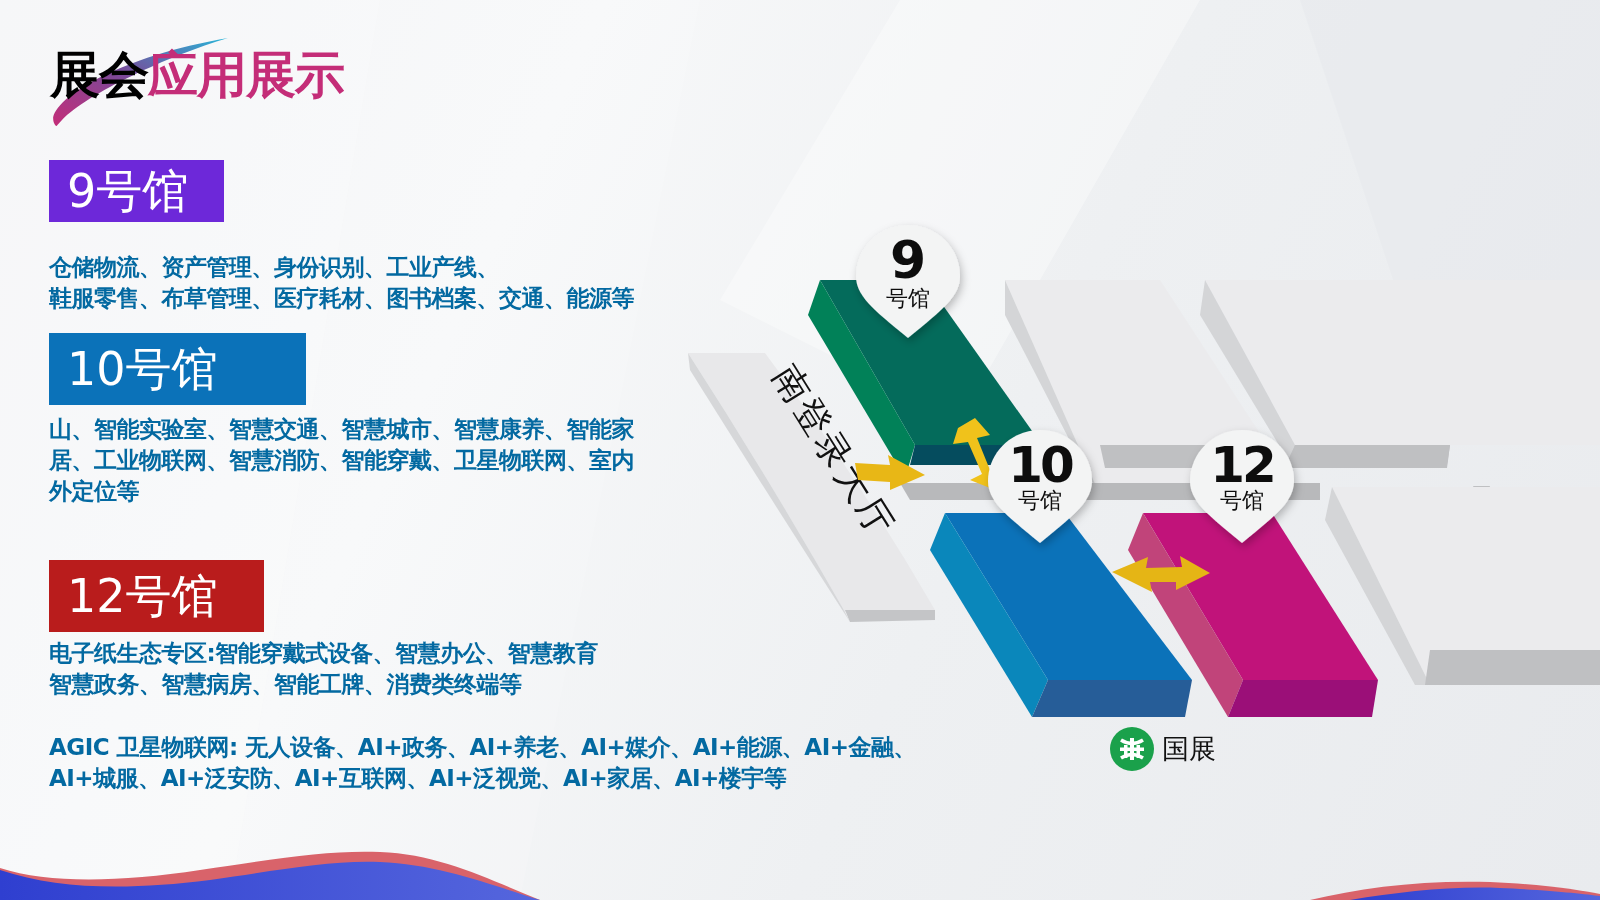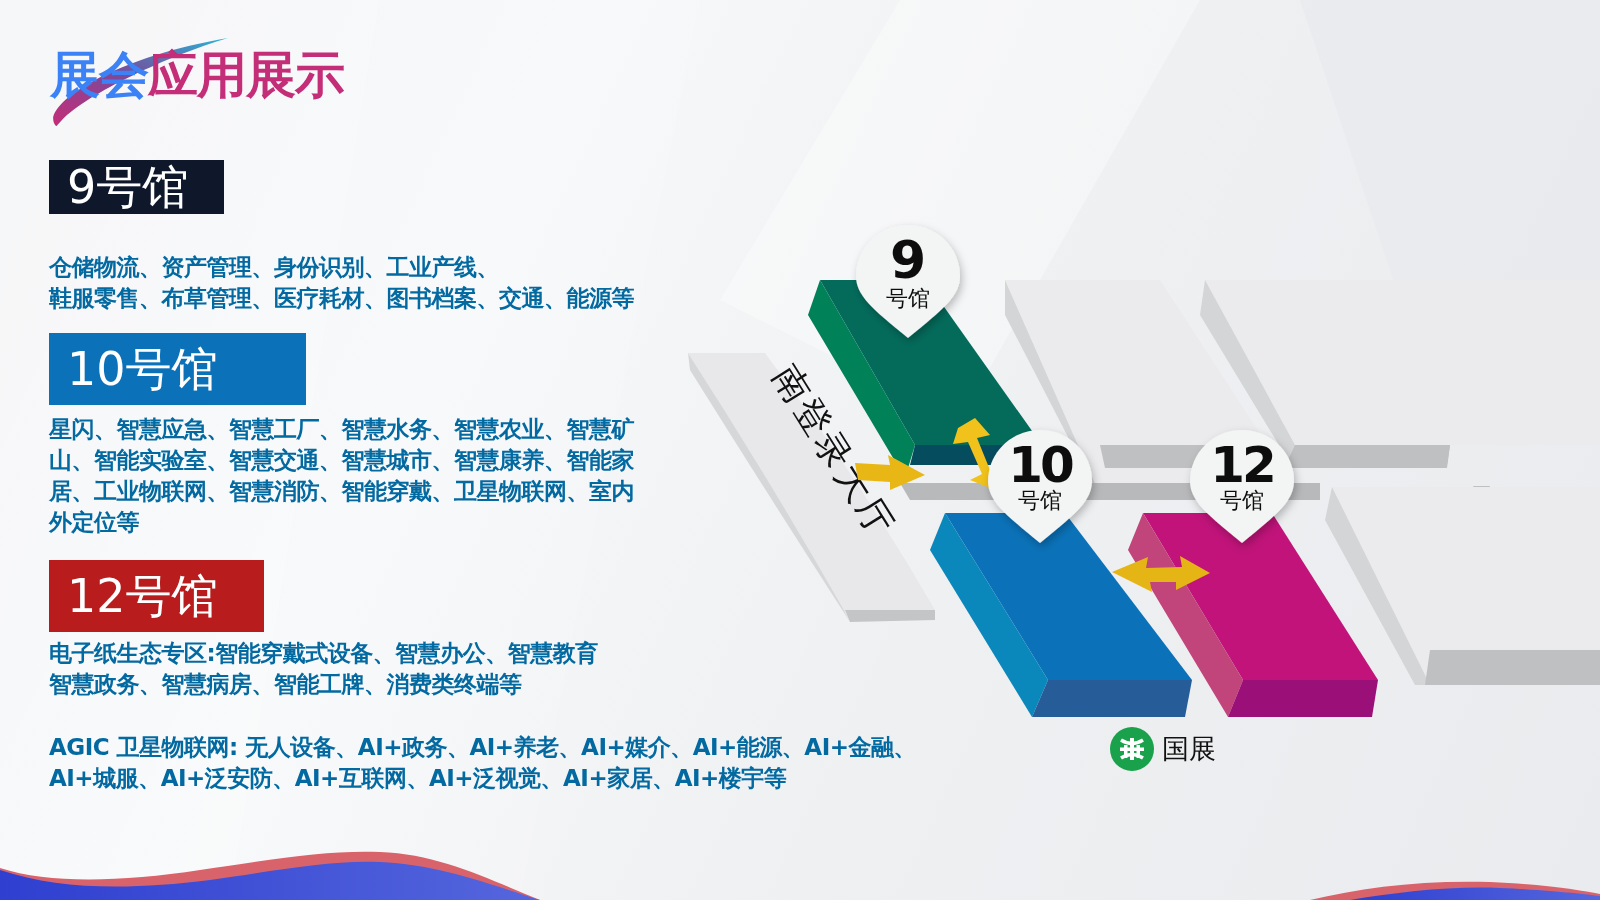--- a/index.html
+++ b/index.html
@@ -15,30 +15,30 @@
   }
   .title-wrap {
     position: absolute; left: 48px; top: 38px; height: 90px; width: 330px;
   }
   .title-wrap svg.swoosh { position: absolute; left: 0; top: 0; }
   .title {
     position: absolute; left: 2px; top: 12px;
     font-size: 50px; font-weight: bold; letter-spacing: -1px; white-space: nowrap;
     line-height: 1;
   }
-  .title .t1 { color: #3b82f6; }
+  .title .t1 { color: #000000; }
   .title .t2 { color: #c42d78; }
 
   .hall-badge {
     position: absolute; left: 49px;
     color: #fff; font-size: 46px; line-height: 1;
     display: flex; align-items: center; padding-left: 18px;
     font-family: "DejaVu Sans", sans-serif; font-weight: normal;
   }
-  .hall-badge.h9 { top: 160px; width: 175px; height: 54px; background: #0f172a; }
+  .hall-badge.h9 { top: 160px; width: 175px; height: 62px; background: #6d28d9; }
   .hall-badge.h10 { top: 333px; width: 257px; height: 72px; background: #0b72b9; }
   .hall-badge.h12 { top: 560px; width: 215px; height: 72px; background: #b91c1c; }
 
   .desc {
     position: absolute; left: 49px; font-size: 23px; line-height: 31px;
     color: #0369a1; font-weight: bold; letter-spacing: -0.5px;
   }
   .desc span { display: block; white-space: nowrap; }
   .desc.d9 { top: 252px; }
   .desc.d10 { top: 414px; }
@@ -85,21 +85,20 @@
 </div>
 
 <div class="hall-badge h9">9号馆</div>
 <div class="desc d9">
   <span>仓储物流、资产管理、身份识别、工业产线、</span>
   <span>鞋服零售、布草管理、医疗耗材、图书档案、交通、能源等</span>
 </div>
 
 <div class="hall-badge h10">10号馆</div>
 <div class="desc d10">
-  <span>星闪、智慧应急、智慧工厂、智慧水务、智慧农业、智慧矿</span>
   <span>山、智能实验室、智慧交通、智慧城市、智慧康养、智能家</span>
   <span>居、工业物联网、智慧消防、智能穿戴、卫星物联网、室内</span>
   <span>外定位等</span>
 </div>
 
 <div class="hall-badge h12">12号馆</div>
 <div class="desc d12">
   <span>电子纸生态专区:智能穿戴式设备、智慧办公、智慧教育</span>
   <span>智慧政务、智慧病房、智能工牌、消费类终端等</span>
 </div>

